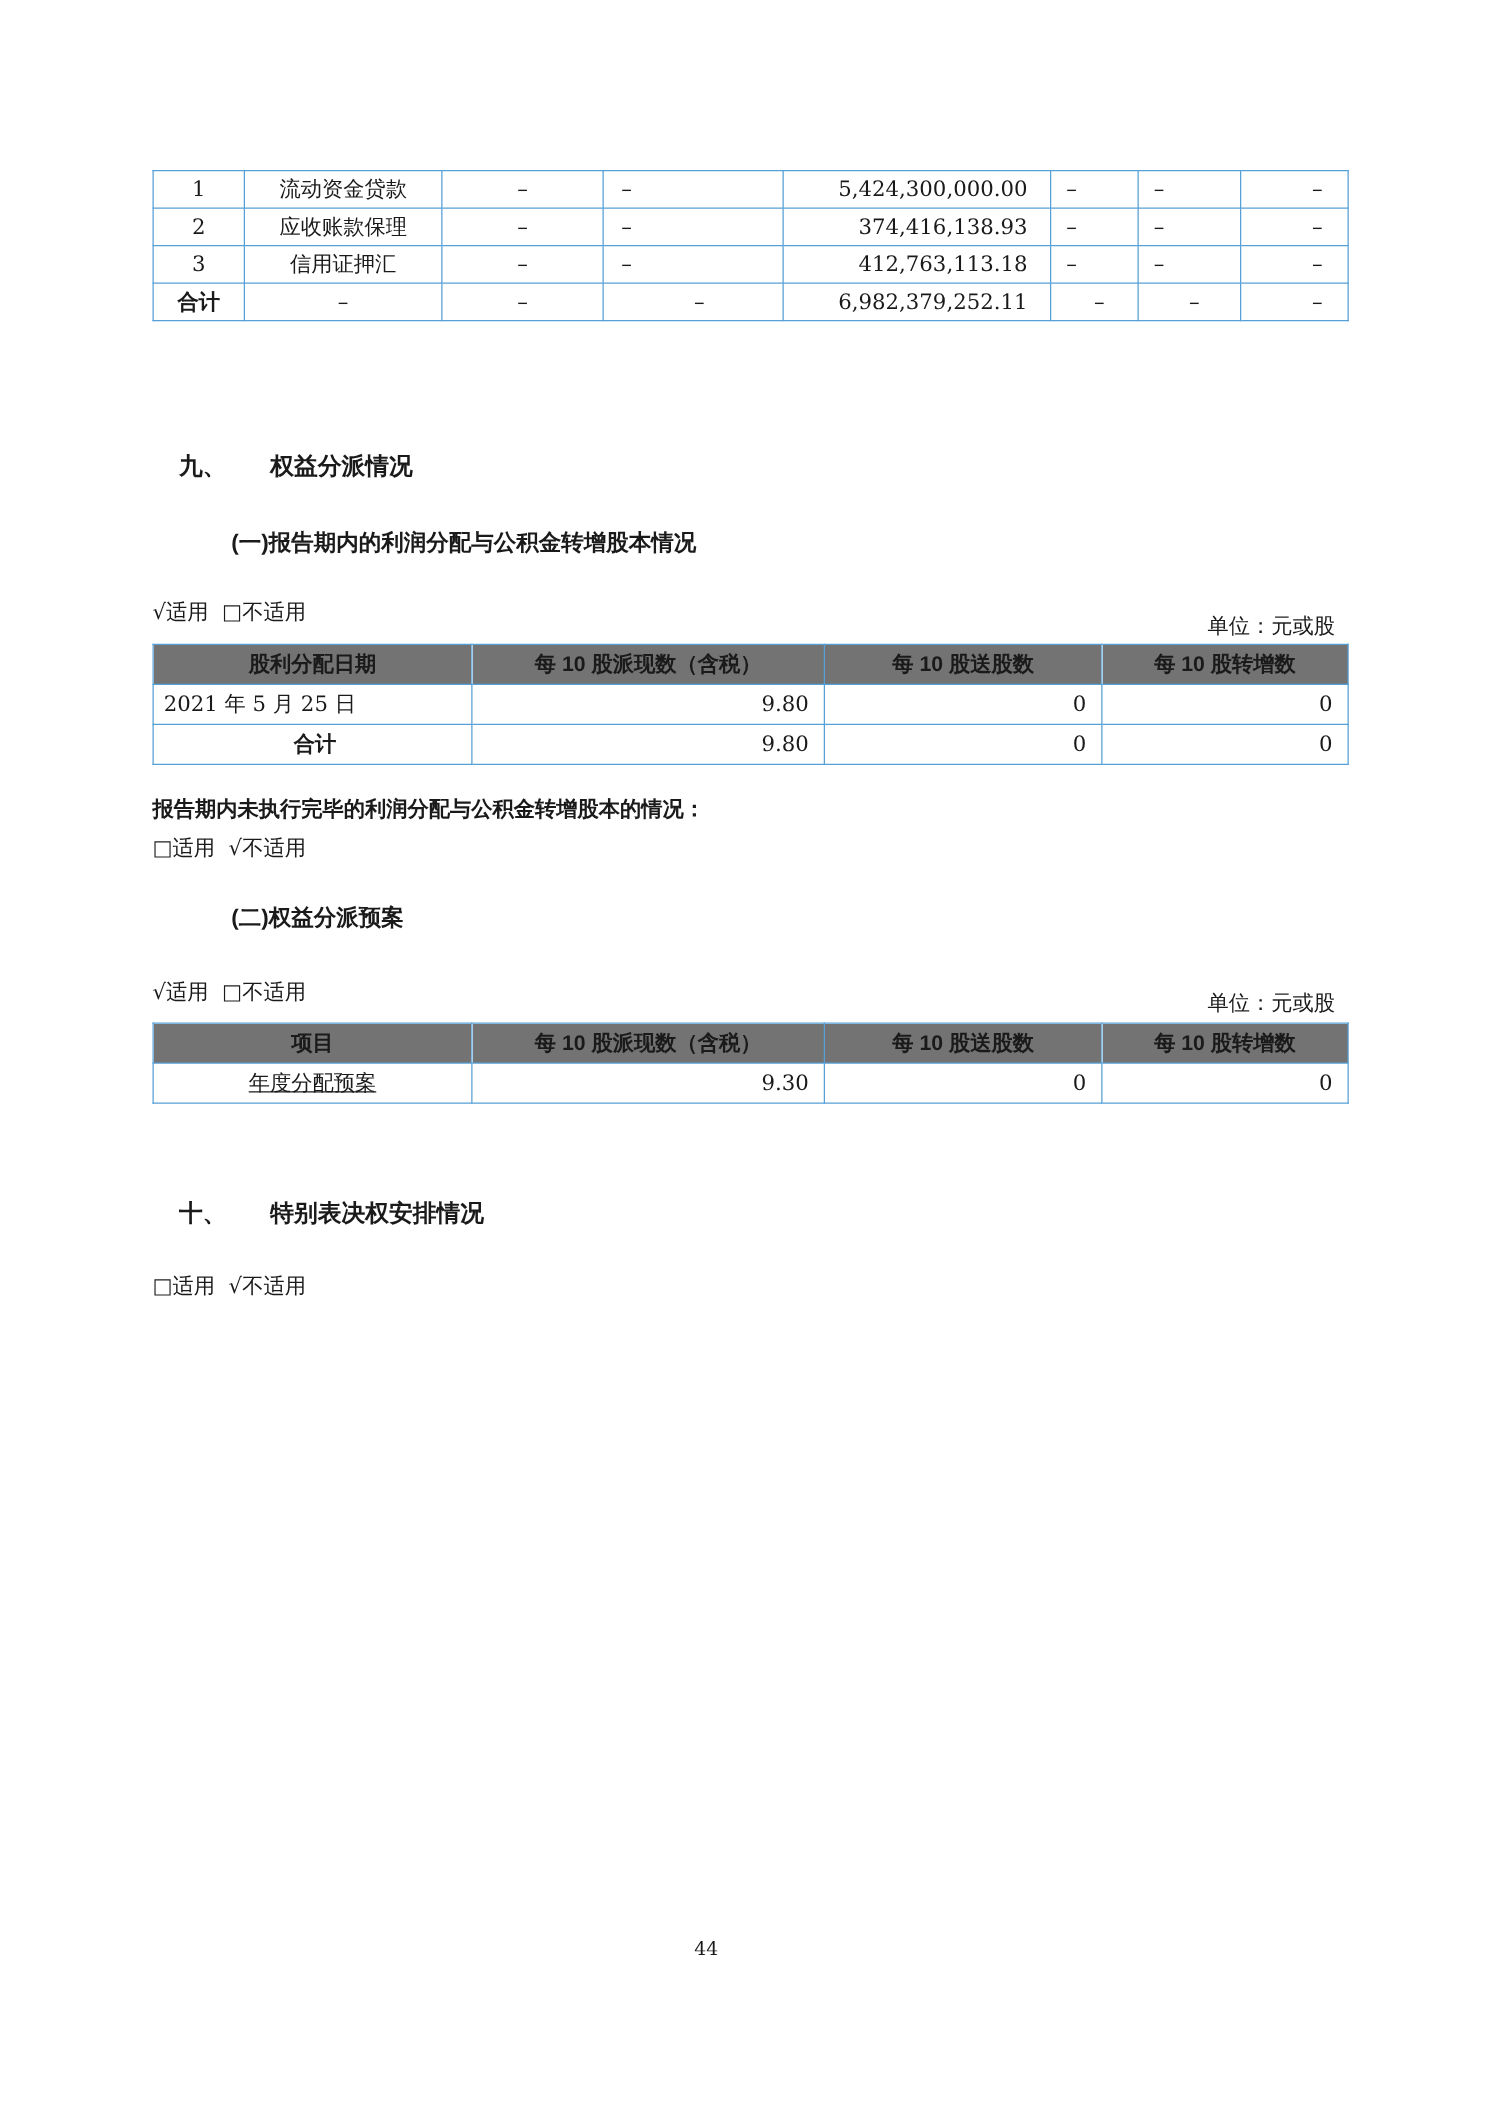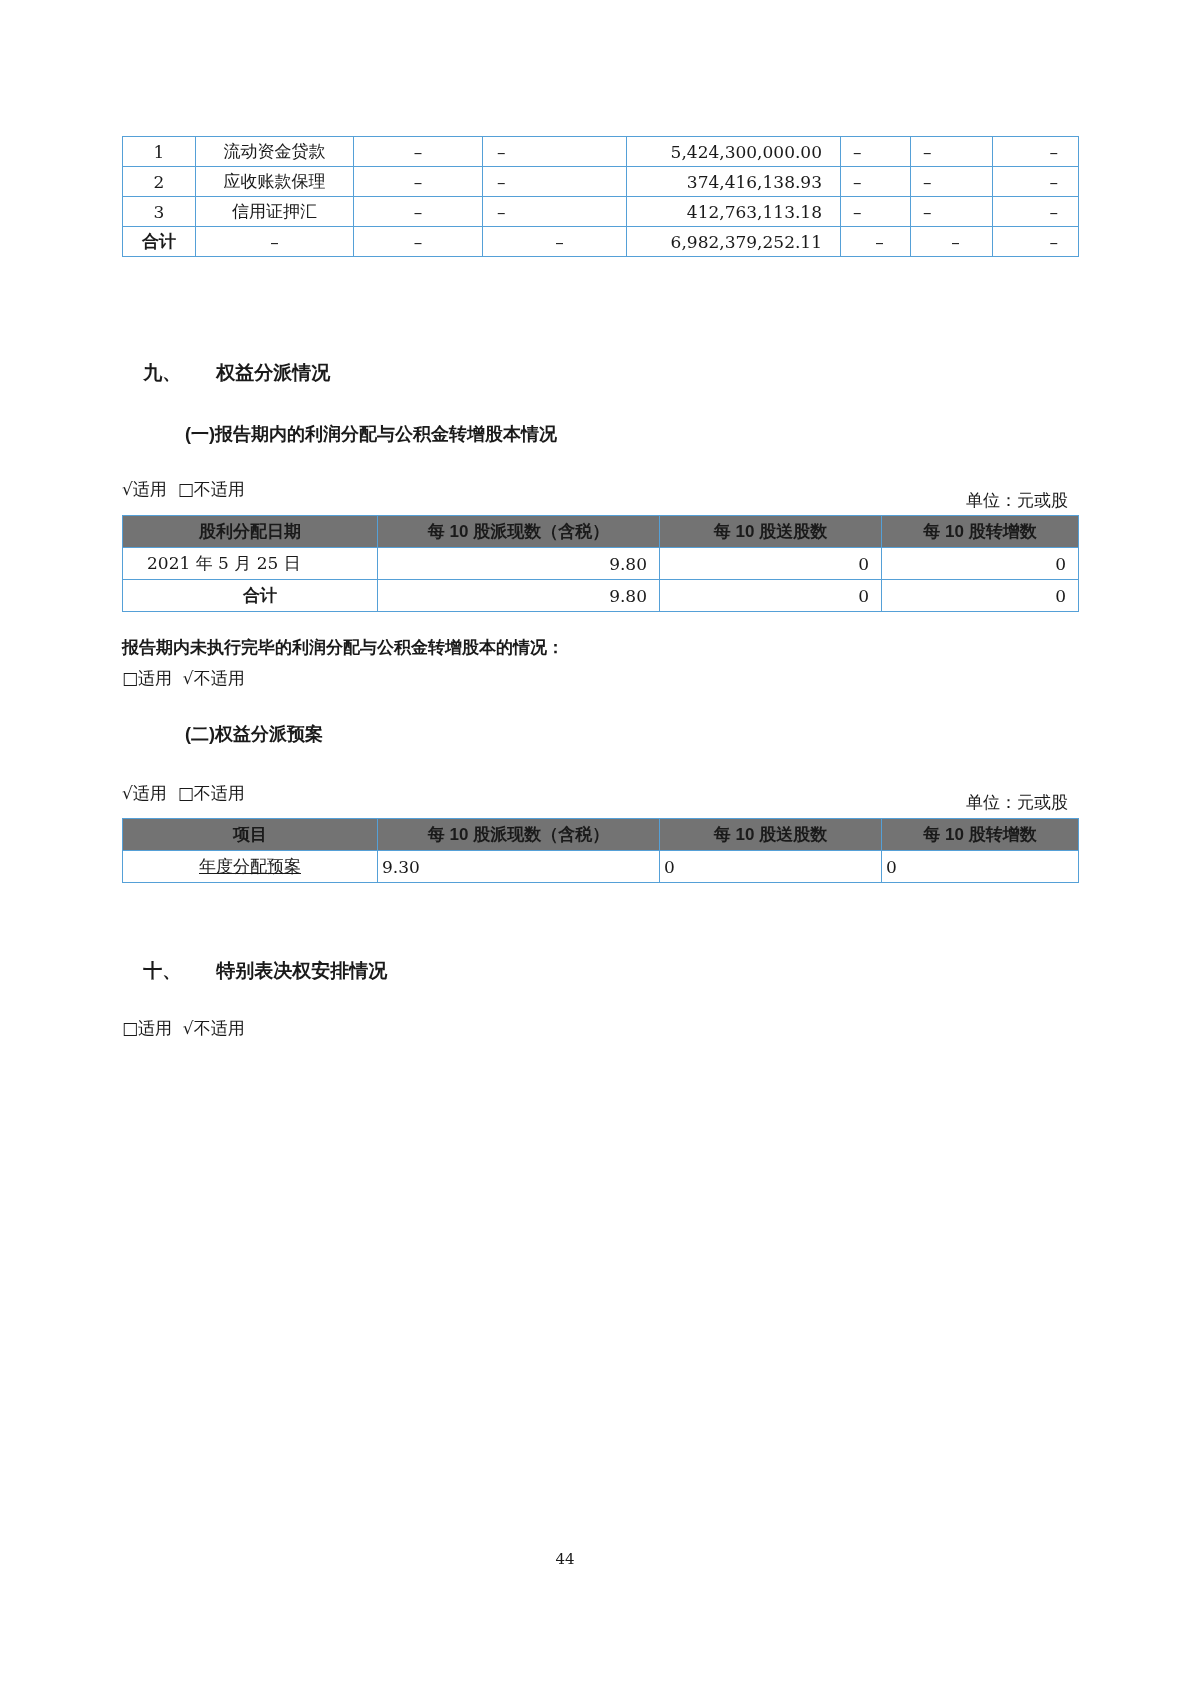--- a/index.html
+++ b/index.html
@@ -42,28 +42,28 @@
   #top-table .c4 { text-align: right; padding-right: 18px; }
   #top-table .c5, #top-table .c6 { text-align: left; padding-left: 12px; }
   #top-table .c7 { text-align: right; padding-right: 20px; }
   #top-table tr.total td { text-align: center; }
   #top-table tr.total .c0 { font-weight: bold; font-family: "Liberation Sans", sans-serif; }
   #top-table tr.total .c4 { text-align: right; padding-right: 18px; }
   #top-table tr.total .c7 { text-align: right; padding-right: 20px; }
   
   #dividend-table { top: 515px; }
   #dividend-table td { height: 31px; }
-  #dividend-table .c0 { text-align: left; padding-left: 24px; }
+  #dividend-table .c0 { text-align: left; padding-left: 8px; }
   #dividend-table .c1, #dividend-table .c2, #dividend-table .c3 { text-align: right; padding-right: 12px; }
   #dividend-table tr.total .c0 { text-align: center; font-weight: bold; font-family: "Liberation Sans", sans-serif; }
   
   #plan-table { top: 818px; }
   #plan-table td { height: 31px; }
   #plan-table .c0 { text-align: center; text-decoration: underline; }
-  #plan-table .c1, #plan-table .c2, #plan-table .c3 { padding-right: 12px; }
+  #plan-table .c1, #plan-table .c2, #plan-table .c3 { text-align: right; padding-right: 12px; }
   
   .heading {
     position: absolute;
     left: 122px;
     font-family: "Liberation Sans", sans-serif;
     font-weight: bold;
     white-space: pre;
   }
   .heading .num { display: inline-block; width: 73px; }
   .h-major { font-size: 19px; }

